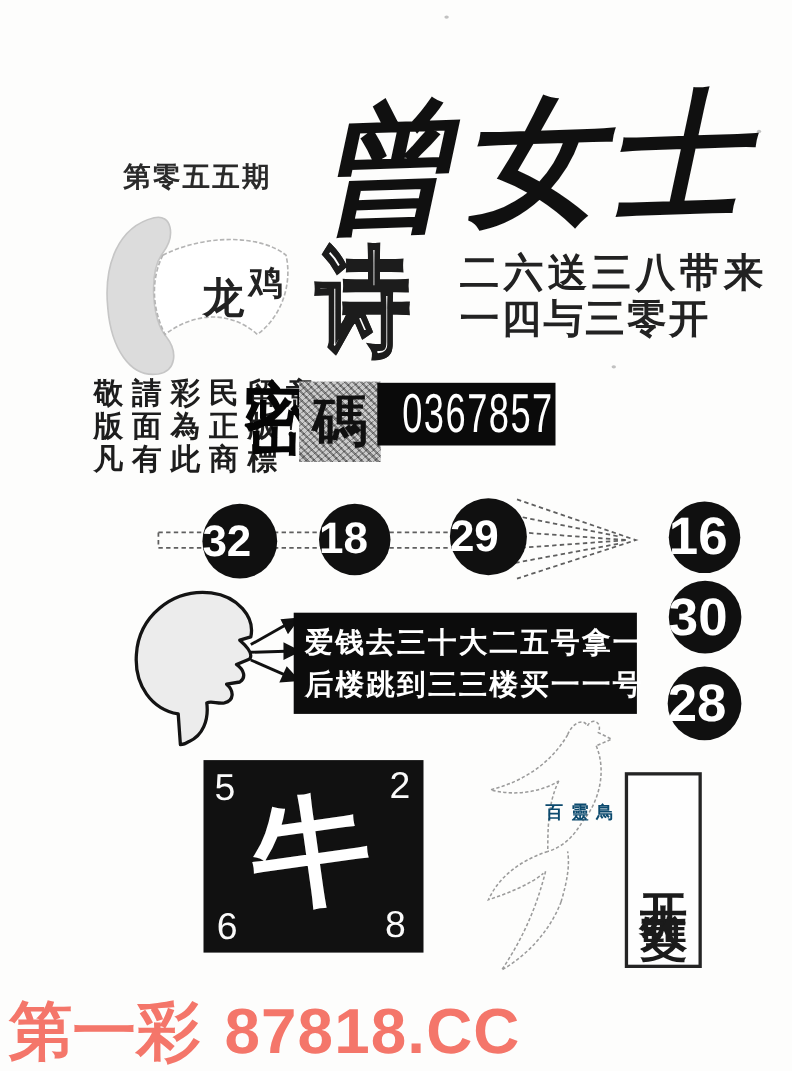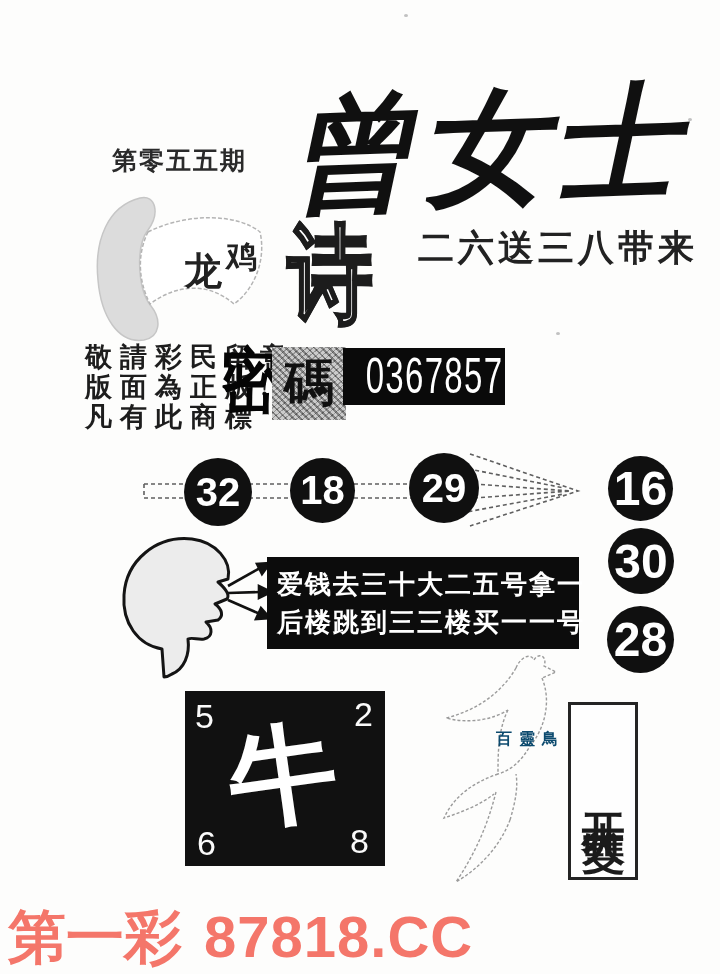--- a/index.html
+++ b/index.html
@@ -42,21 +42,21 @@
             #bdbdbd;
           display:flex;align-items:center;justify-content:center;}
   .mosaic span{font-size:50px;font-weight:800;color:#101010;}
   .codebox{left:343px;top:348px;width:142px;height:57px;background:#0a0a0a;overflow:hidden;padding-left:20px;}
   .codebox span{display:block;font-family:"Liberation Sans",sans-serif;font-size:50px;
                 font-weight:500;color:#fff;line-height:56px;letter-spacing:2px;
                 transform:scaleX(.66);transform-origin:left center;padding-left:4px;white-space:nowrap;}
 
   
   .arrow-svg{left:134px;top:448px;}
-  .ball{background:#101010;border-radius:50%;display:flex;align-items:center;justify-content:center;}
+  .ball{background:#101010;border-radius:50%;display:flex;align-items:center;}
   .ball span{font-family:"Liberation Sans",sans-serif;font-weight:800;color:#fff;}
   .b32{left:184px;top:458px;width:68px;height:68px;}
   .b18{left:290px;top:458px;width:65px;height:65px;}
   .b29{left:409px;top:453px;width:70px;height:70px;}
   .b16{left:608px;top:456px;width:65px;height:65px;}
   .b30{left:608px;top:528px;width:66px;height:66px;}
   .b28{left:607px;top:606px;width:67px;height:67px;}
   .ball.big span{font-size:40px;}
   .ball.side span{font-size:48px;}
 
@@ -106,20 +106,21 @@
     <path d="M52,6 C20,14 6,48 10,88 C13,124 30,152 56,148 C72,145 74,128 63,114
              C50,98 47,55 60,38 C72,22 68,2 52,6 Z" fill="#dcdcdc" stroke="#c6c6c6" stroke-width="1.5"></path>
     <path d="M60,40 C100,20 150,22 172,40 C178,66 168,96 146,112
              C118,88 86,94 62,112 C49,86 50,60 60,40 Z" fill="#ffffff" stroke="#b4b4b4" stroke-width="1.5" stroke-dasharray="4,2"></path>
   </svg>
   <div class="abs animal-top">鸡</div>
   <div class="abs animal-main">龙</div>
 
   <div class="abs poem-label">诗</div>
   <div class="abs poem-line1">二六送三八带来</div>
+  <div class="abs poem-line2">一四与三零开</div>
 
   <div class="abs notice">
     <div>敬請彩民留意</div>
     <div>版面為正版!</div>
     <div>凡有此商標</div>
   </div>
 
   <div class="abs seal">密</div>
   <div class="abs mosaic">
     <span>碼</span>

